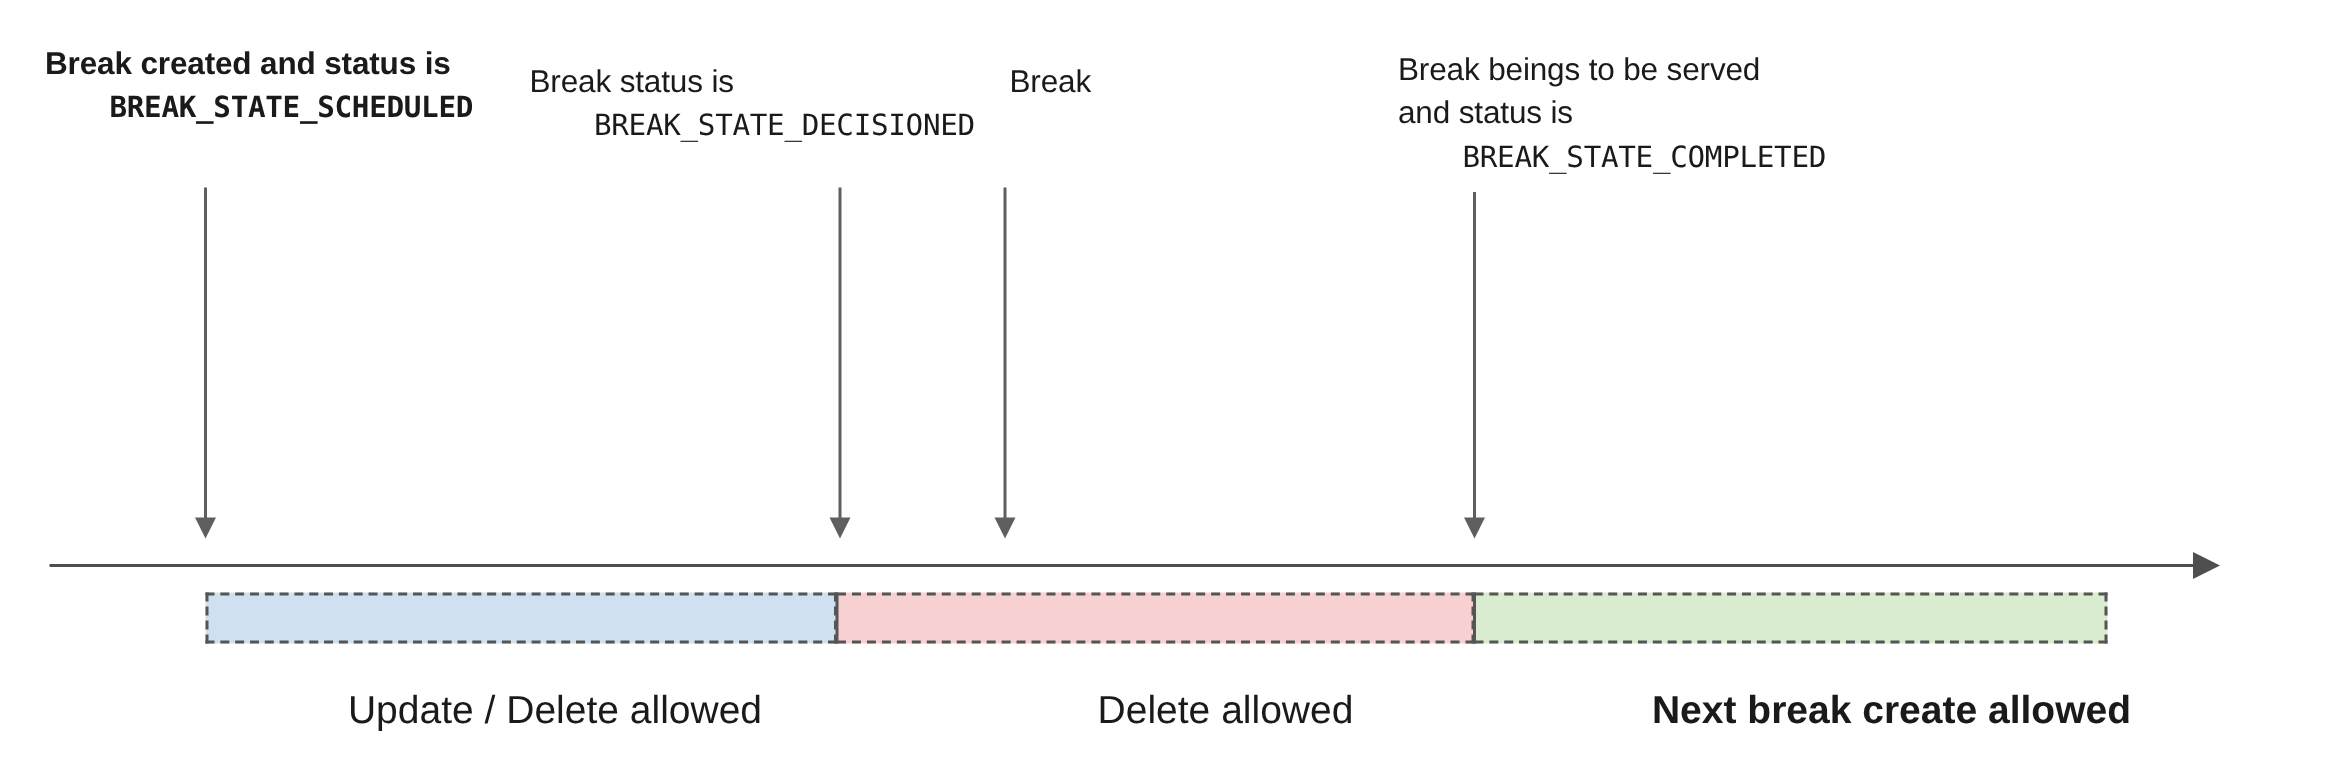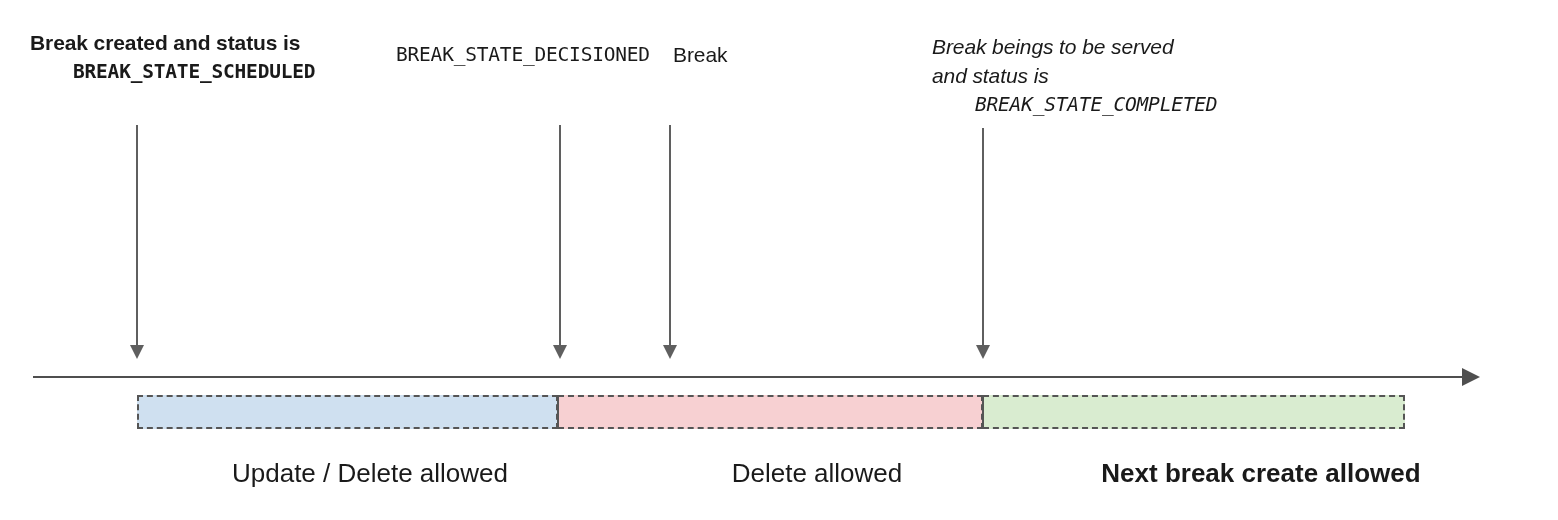--- a/index.html
+++ b/index.html
@@ -128,28 +128,29 @@
 <body>
 
 <div id="canvas">
 
   <div class="annotation" style="left:30px; top:28px;font-weight:bold;">
     <span class="ann-line prose">Break created and status is</span>
     <span class="ann-line mono">BREAK_STATE_SCHEDULED</span>
   </div>
 
   <div class="annotation" style="left:353px; top:40px;">
+    <span class="ann-line prose">Break status is</span>
     <span class="ann-line mono">BREAK_STATE_DECISIONED</span>
   </div>
 
   <div class="annotation" style="left:673px; top:40px;">
     <span class="ann-line prose">Break</span>
   </div>
 
-  <div class="annotation" style="left:932px; top:32px;font-style:italic;">
+  <div class="annotation" style="left:932px; top:32px;">
     <span class="ann-line prose">Break beings to be served</span>
     <span class="ann-line prose">and status is</span>
     <span class="ann-line mono">BREAK_STATE_COMPLETED</span>
   </div>
 
   <div class="drop-arrow" style="left:129px; top:125px; height:234px;">
     <div class="shaft"></div>
     <div class="head"></div>
   </div>
 

